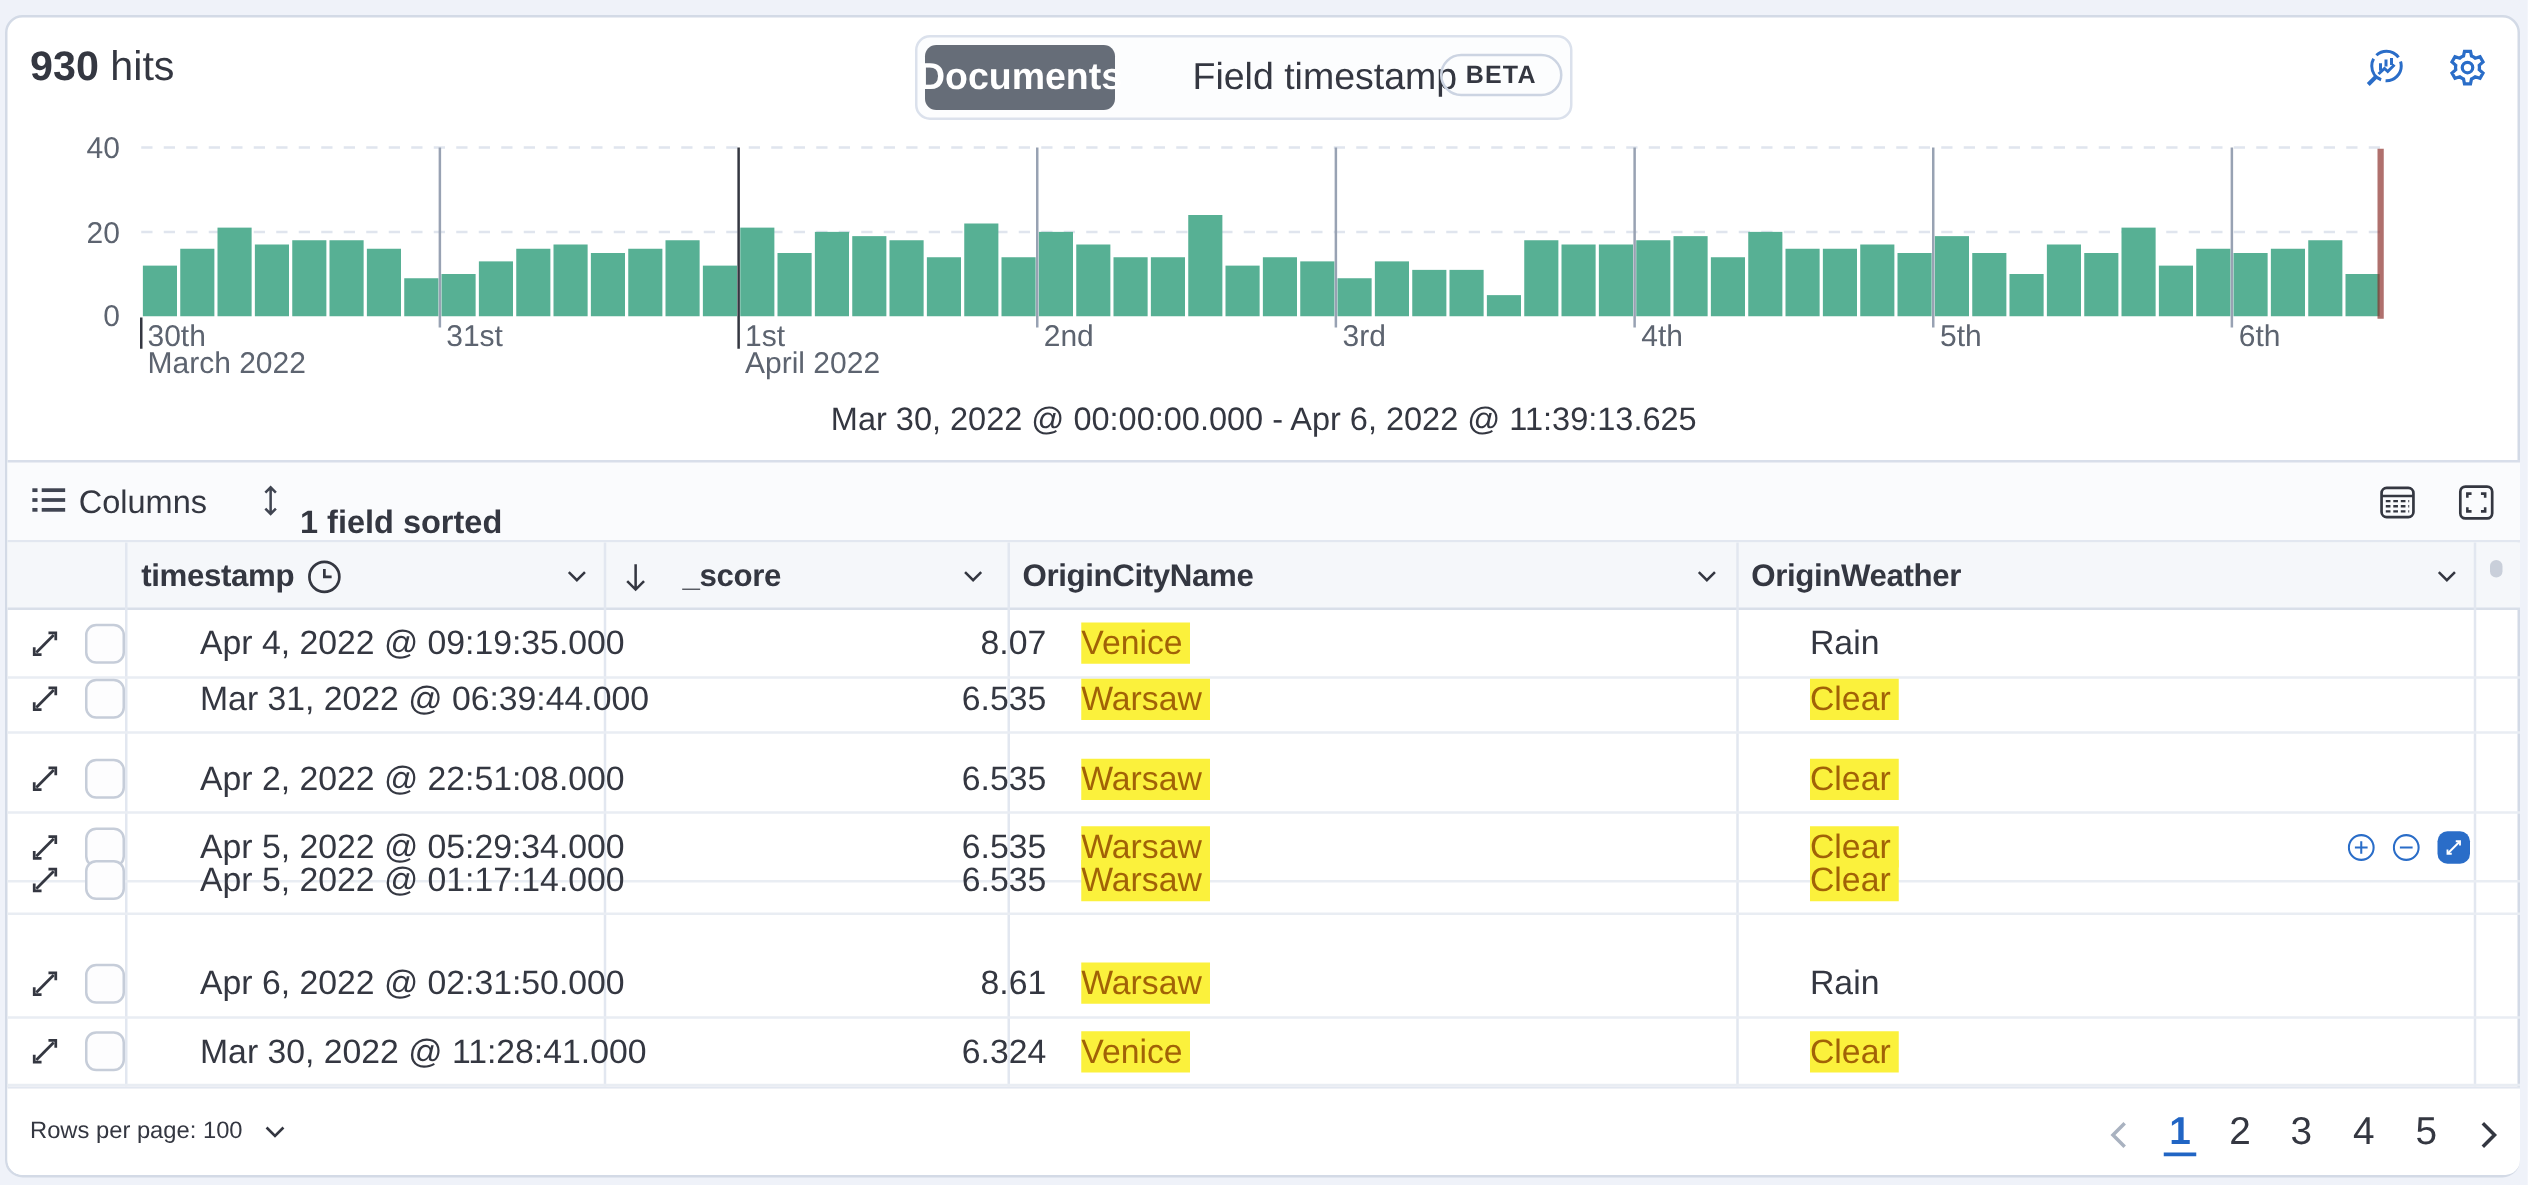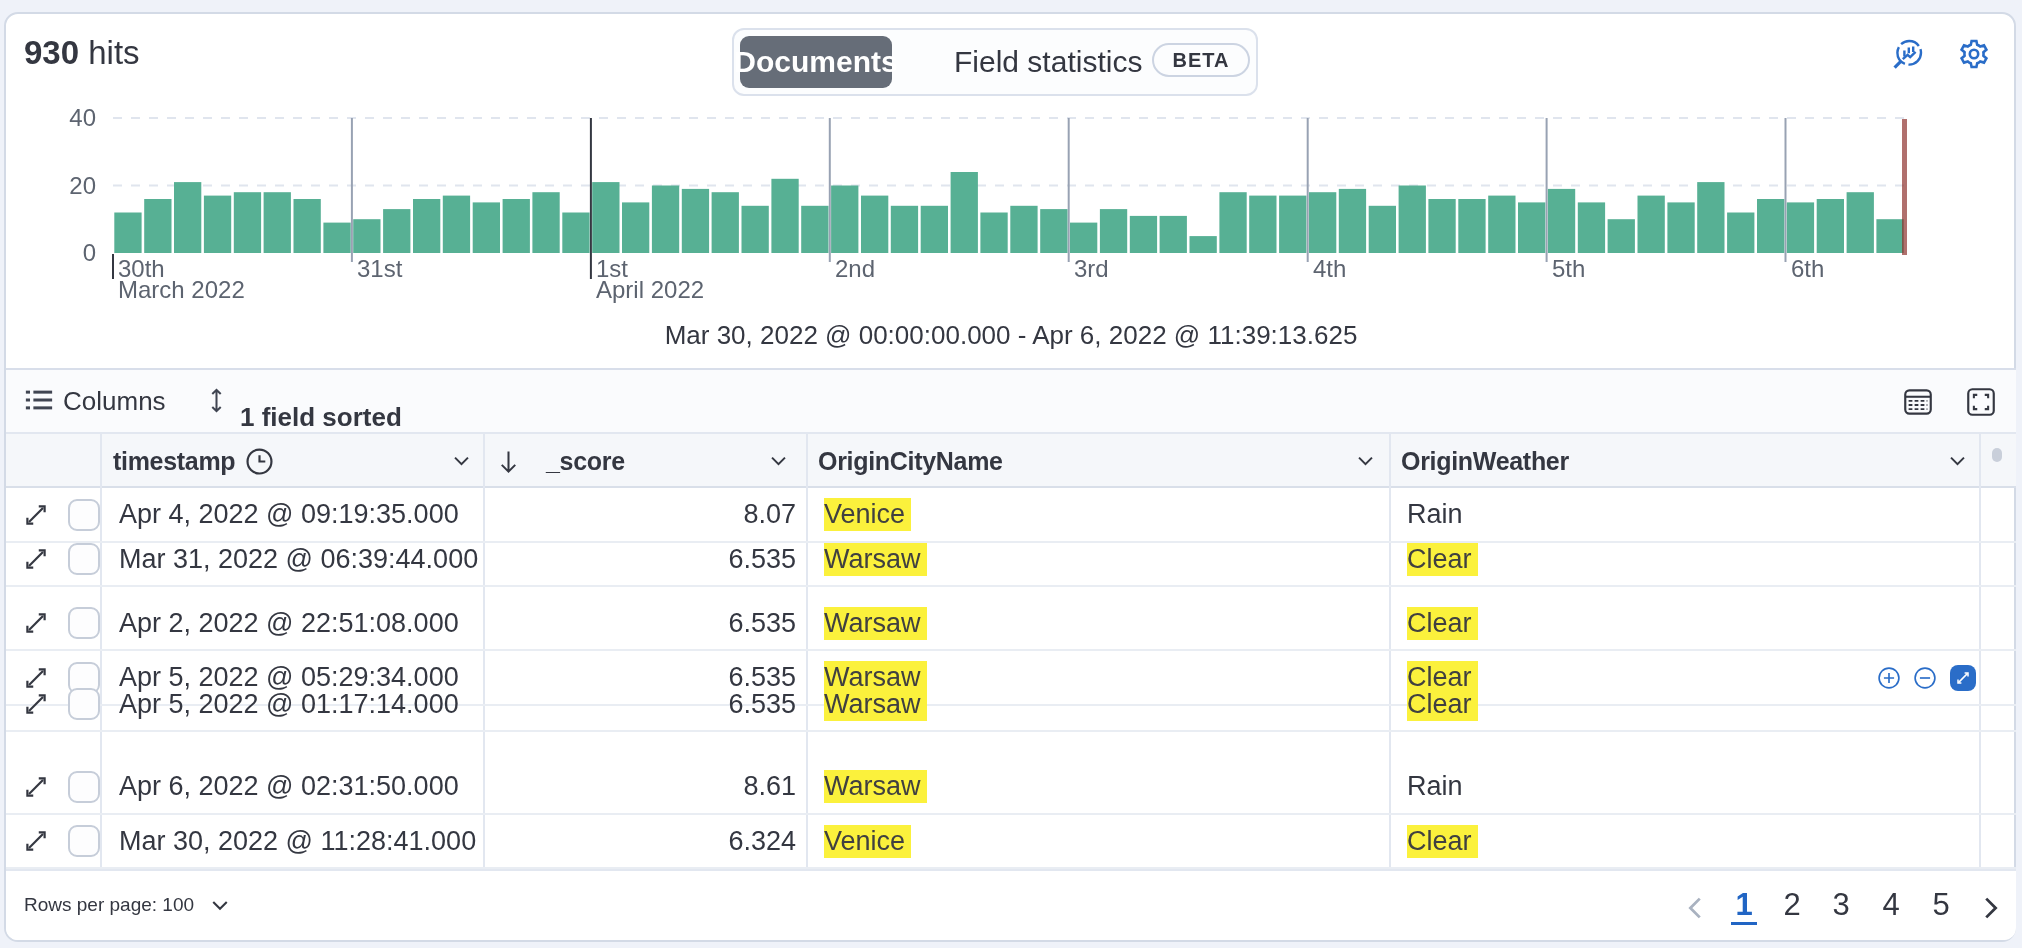--- a/index.html
+++ b/index.html
@@ -1,35 +1,35 @@
 <!DOCTYPE html>
 <html><head><meta charset="utf-8"><style>
 * { margin:0; padding:0; box-sizing:border-box; }
 html,body { width:2022px; height:948px; background:#eff2f9; font-family:"Liberation Sans",sans-serif; color:#343741; overflow:hidden; }
 .abs { position:absolute; }
 .panel { position:absolute; left:4px; top:12px; width:2012px; height:930px; background:#fff; border:2px solid #d3dae6; border-radius:14px; }
-mark { background:#fbf13c; color:#404040; padding:1px 6px; margin-left:-6px; }
-.cell { top:0; height:100%; display:flex; align-items:center; font-size:27px; }
+mark { background:#fbf13c; color:#a16207; padding:1px 6px; margin-left:-6px; }
+.cell { top:0; height:100%; display:flex; align-items:center; font-size:27px;margin-left:41px; }
 .row { left:6px; width:2010px; border-bottom:2px solid #e9edf3; }
 .row .cell { white-space:nowrap; overflow:hidden; }
 .cbord { position:absolute; top:434px; bottom:79px; width:2px; background:#e2e7f0; }
 .rowicons { left:0; top:0; width:100px; height:100%; display:flex; align-items:center; }
 .eic { margin-left:17px; display:flex; }
 .cb { margin-left:19px; width:32px; height:32px; border:2px solid #c6cdd9; border-radius:9px; background:#fdfdfe; display:inline-block; }
 .pgn { position:absolute; top:869px; height:71px; width:50px; display:flex; align-items:center; justify-content:center; font-size:31px; }
 .hdrtxt { font-weight:bold; font-size:25px; letter-spacing:-0.3px; }
 </style></head>
 <body>
 <div class="panel"></div>
 
 <div class="abs" style="left:24px;top:34px;font-size:33px;"><b>930</b> hits</div>
 
 <div class="abs" style="left:732px;top:28px;width:526px;height:68px;background:#fcfdfe;border:2px solid #dbe1ec;border-radius:12px;"></div>
 <div class="abs" style="left:740px;top:36px;width:152px;height:52px;background:#666d78;border-radius:9px;display:flex;align-items:center;justify-content:center;color:#fff;font-weight:bold;font-size:30px;">Documents</div>
-<div class="abs" style="left:954px;top:36px;height:52px;display:flex;align-items:center;font-size:30px;">Field statistics</div>
+<div class="abs" style="left:954px;top:36px;height:52px;display:flex;align-items:center;font-size:30px;">Field timestamp</div>
 <div class="abs" style="left:1152px;top:43px;width:98px;height:34px;border:2px solid #ccd4e2;border-radius:17px;display:flex;align-items:center;justify-content:center;font-size:20px;font-weight:bold;letter-spacing:1px;">BETA</div>
 
 <svg class="abs" style="left:1892px;top:38px" width="32" height="32" viewBox="0 0 16 16" fill="none" stroke="#2a6dc8" stroke-width="1.2">
 <circle cx="8.6" cy="7.4" r="5.9" stroke-dasharray="10 1.8" stroke-dashoffset="24"></circle>
 <path d="M4.4 11.7 L1.3 14.8" stroke-width="1.6"></path>
 <path d="M6.2 6.3 v3 M8.4 4.8 v2.8 M10.6 4.2 v2.8" stroke-width="1.2"></path>
 <path d="M5.4 10.6 L7.8 8.4 L9.1 9.6 L11.8 6.9" stroke-width="1.2"></path>
 </svg>
 <svg class="abs" style="left:1958px;top:38px" width="32" height="32" viewBox="0 0 16 16" fill="none" stroke="#2a6dc8" stroke-width="1.3">
 <path d="M6.8 1.5 h2.4 l.4 1.9 a5 5 0 0 1 1.5.9 l1.9-.6 1.2 2.1-1.5 1.3a5 5 0 0 1 0 1.8 l1.5 1.3-1.2 2.1-1.9-.6a5 5 0 0 1-1.5.9 l-.4 1.9H6.8l-.4-1.9a5 5 0 0 1-1.5-.9 l-1.9.6-1.2-2.1 1.5-1.3a5 5 0 0 1 0-1.8 L1.8 5.8 3 3.7l1.9.6a5 5 0 0 1 1.5-.9 z"></path>

